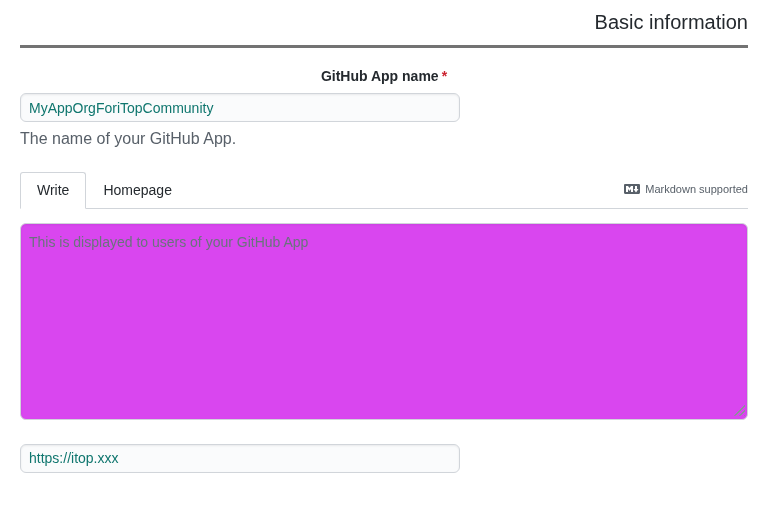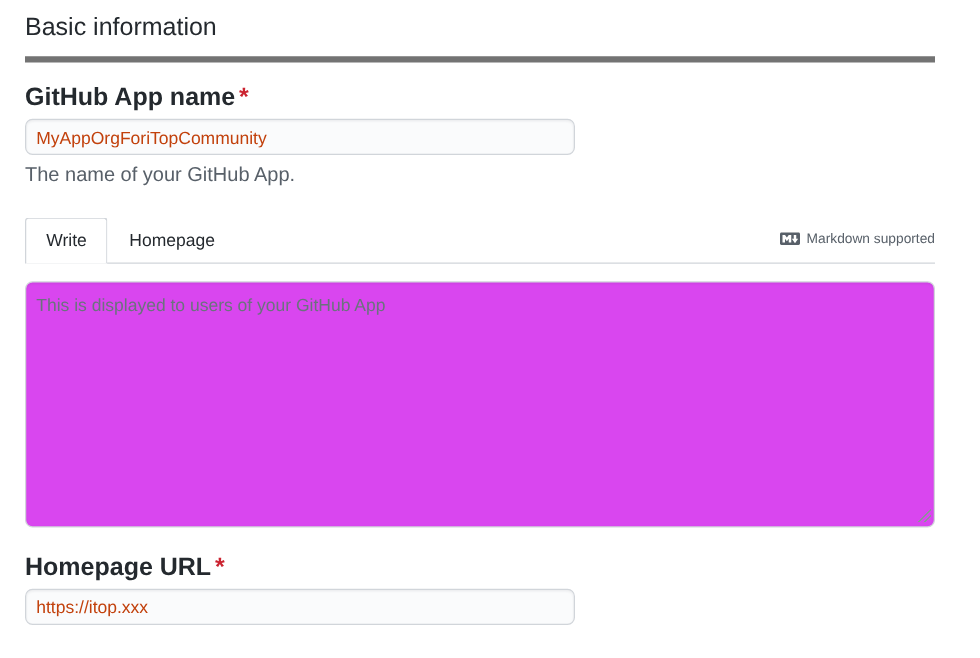--- a/index.html
+++ b/index.html
@@ -16,44 +16,46 @@
   .container {
     margin-left: 20px;
     width: 728px;
     padding-top: 8px;
   }
   .page-title {
     font-size: 20px;
     font-weight: 400;
     margin: 0;
     padding: 2px 0 10px 0;
-    border-bottom: 5px solid #737373;
+    border-bottom: 3px solid #737373;
     line-height: 1.25;
+    text-align: right;
   }
   .form-group { margin-top: 20px; }
   .form-label {
     display: block;
-    font-size: 20px;
+    font-size: 14px;
     font-weight: 700;
     line-height: 17px;
     margin-bottom: 8px;
+    text-align: center;
   }
   .required-mark {
     color: #cb2431;
     font-weight: 700;
     margin-left: 3px;
   }
   .form-control {
     display: block;
     width: 440px;
     height: 29px;
     padding: 0 8px;
     font-size: 14px;
     font-family: inherit;
-    color: #c2410c;
+    color: #0f766e;
     background-color: #fafbfc;
     border: 1px solid #d1d5da;
     border-radius: 6px;
     box-shadow: inset 0 1px 2px rgba(27,31,35,0.075);
     outline: none;
   }
   .note {
     margin-top: 7px;
     font-size: 16px;
     color: #586069;
@@ -152,17 +154,16 @@
         <span>Markdown supported</span>
       </div>
     </div>
     <div class="textarea-wrap">
       <textarea class="description-textarea" placeholder="This is displayed to users of your GitHub App" style=""></textarea>
       <div class="resize-grip"></div>
     </div>
   </div>
 
   <div class="form-group homepage-group">
-    <label class="form-label"><span>Homepage URL</span><span class="required-mark">*</span></label>
     <input class="form-control" type="text" value="https://itop.xxx" style="">
   </div>
 
 </div>
 
 </body></html>

